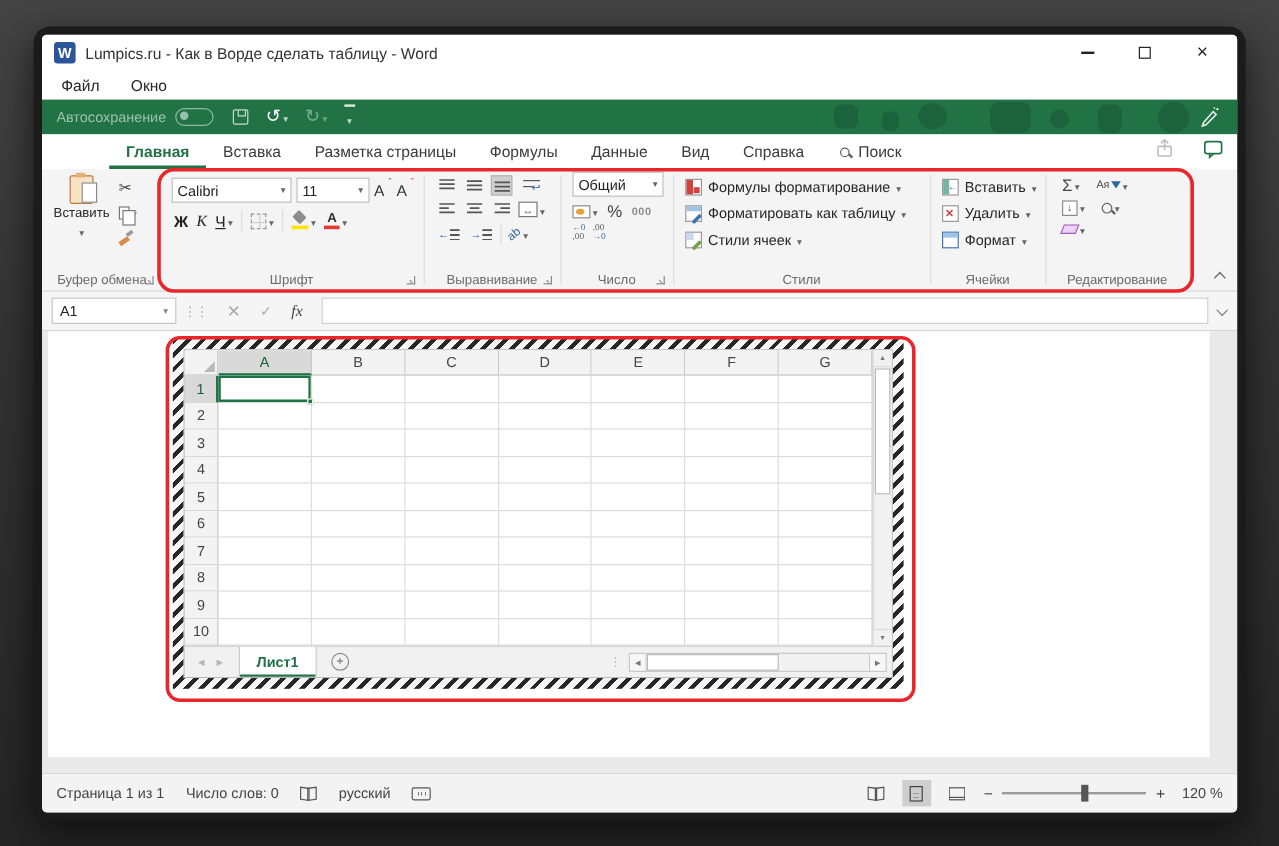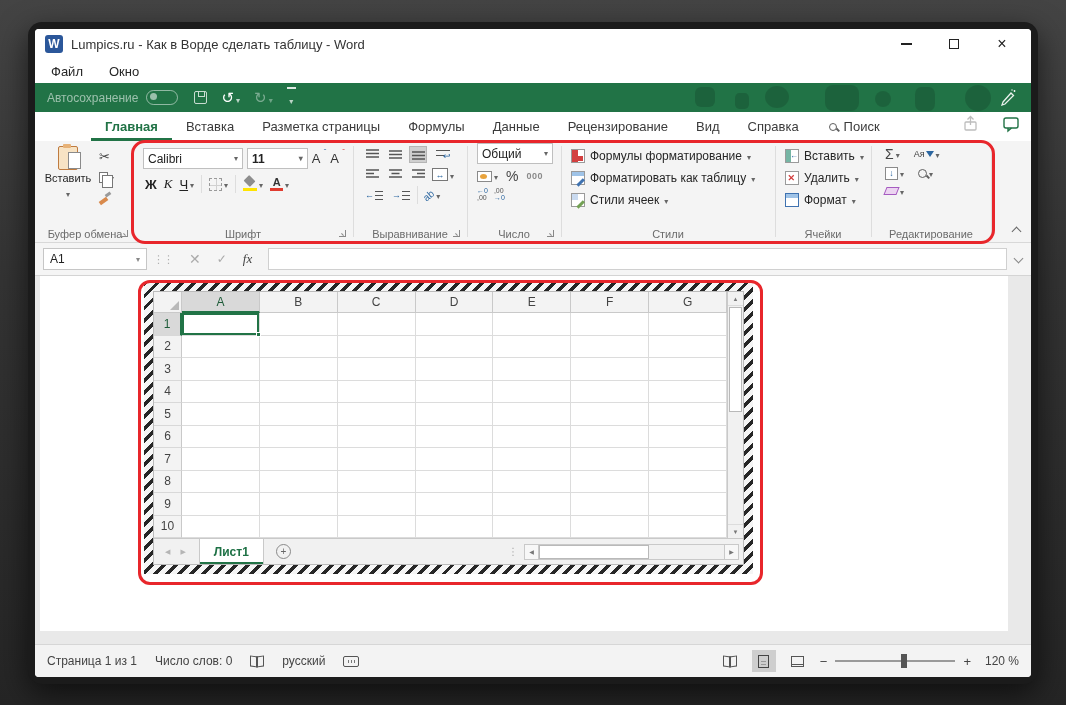--- a/index.html
+++ b/index.html
@@ -289,21 +289,20 @@
         </span>
       </div>
 
       <div class="tabrow">
         <div style="display:flex;height:100%;" id="tab-items">
             <div class="rtab active">Главная</div>
             <div class="rtab">Вставка</div>
             <div class="rtab">Разметка страницы</div>
             <div class="rtab">Формулы</div>
             <div class="rtab">Данные</div>
-            <div class="rtab">Рецензирование</div>
             <div class="rtab">Вид</div>
             <div class="rtab">Справка</div>
           </div>
         <div class="searchbox">
           <span class="mag"></span>
           <span class="search-label">Поиск</span>
         </div>
         <div class="tab-right">
           <span>
             <svg width="18" height="18" viewBox="0 0 18 18">
@@ -356,21 +355,21 @@
             <span class="launcher"></span>
           </div>
         </div>
 
         <div class="rgroup" style="left:102px;width:212px;">
           <div class="rbody">
             <div class="font-row1">
               <span class="combo" style="width:106px;">
                   <span>Calibri</span>
                 </span>
-              <span class="combo" style="width:64px;font-weight:bold;">
+              <span class="combo" style="width:64px;">
                   <span>11</span>
                 </span>
               <span class="grow grow-up">А</span>
               <span class="grow grow-dn">А</span>
             </div>
             <div class="font-row2">
               <span class="fbtn fb-b">Ж</span>
               <span class="fbtn fb-i">К</span>
               <span class="sbtn">
                   <span class="fbtn fb-u">Ч</span>

